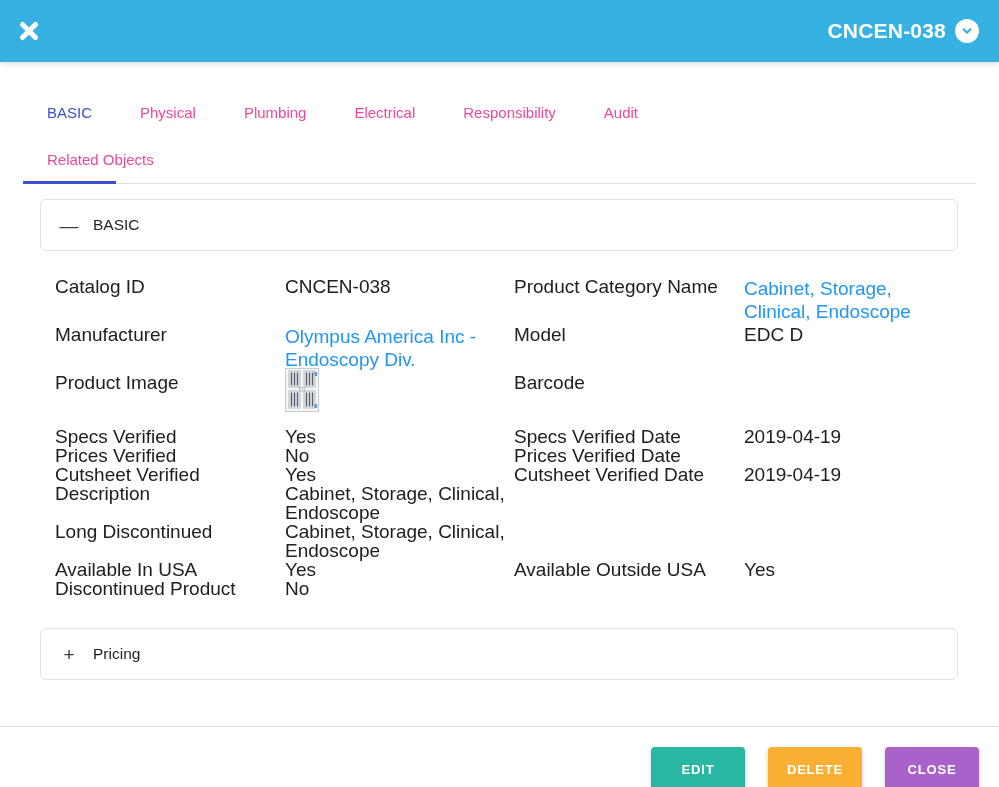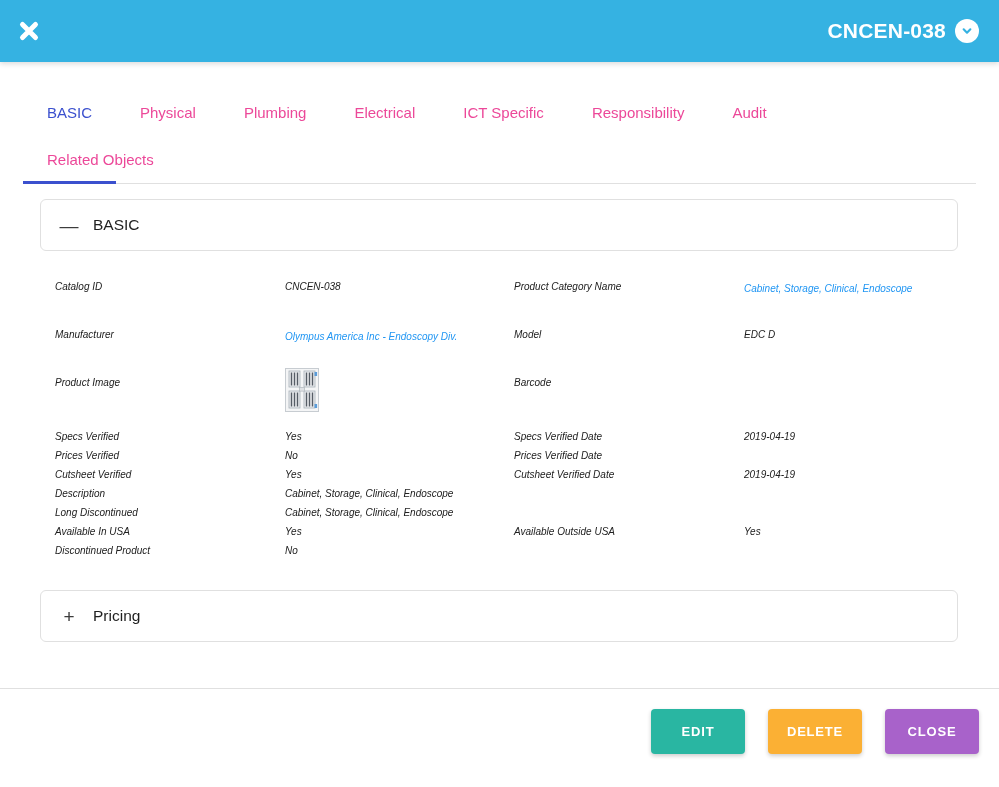--- a/index.html
+++ b/index.html
@@ -84,24 +84,23 @@
     font-size: 19px; color: #3c3c3c; line-height: 1;
     width: 20px; text-align: center;
   }
   .section-box.pricing { margin-top: 6px; }
 
   
   .fields { padding: 26px 41px 24px 55px; }
   .field-row {
     display: grid;
     grid-template-columns: 230px 229px 230px 214px;
-    font-size: 10px;
+    font-size: 19px;
     line-height: 19px;
     align-items: start;
-    font-style: italic;
   }
   .field-label { color: #202020; padding-right: 10px; }
   .field-value { color: #202020; }
   .field-value a {
     color: #2196f3; text-decoration: none; line-height: 23px; display: inline-block;
     cursor: pointer;
   }
   .row-loose { min-height: 48px; }
   .row-image { margin: 0 0 8px 0; min-height: 46px; }
   .thumb { display: inline-block; cursor: pointer; line-height: 0; margin-top: -5px; }
@@ -144,21 +143,20 @@
     </button>
   </div>
 </div>
 
 <div class="tabbar">
   <div class="tab-row" id="tab-row-1">
       <button class="tab active">BASIC</button>
       <button class="tab">Physical</button>
       <button class="tab">Plumbing</button>
       <button class="tab">Electrical</button>
-      <button class="tab">ICT Specific</button>
       <button class="tab">Responsibility</button>
       <button class="tab">Audit</button>
     </div>
   <div class="tab-row" id="tab-row-2">
       <button class="tab">Related Objects</button>
     </div>
   <div class="tab-indicator"></div>
 </div>
 
 <div class="section-box">

